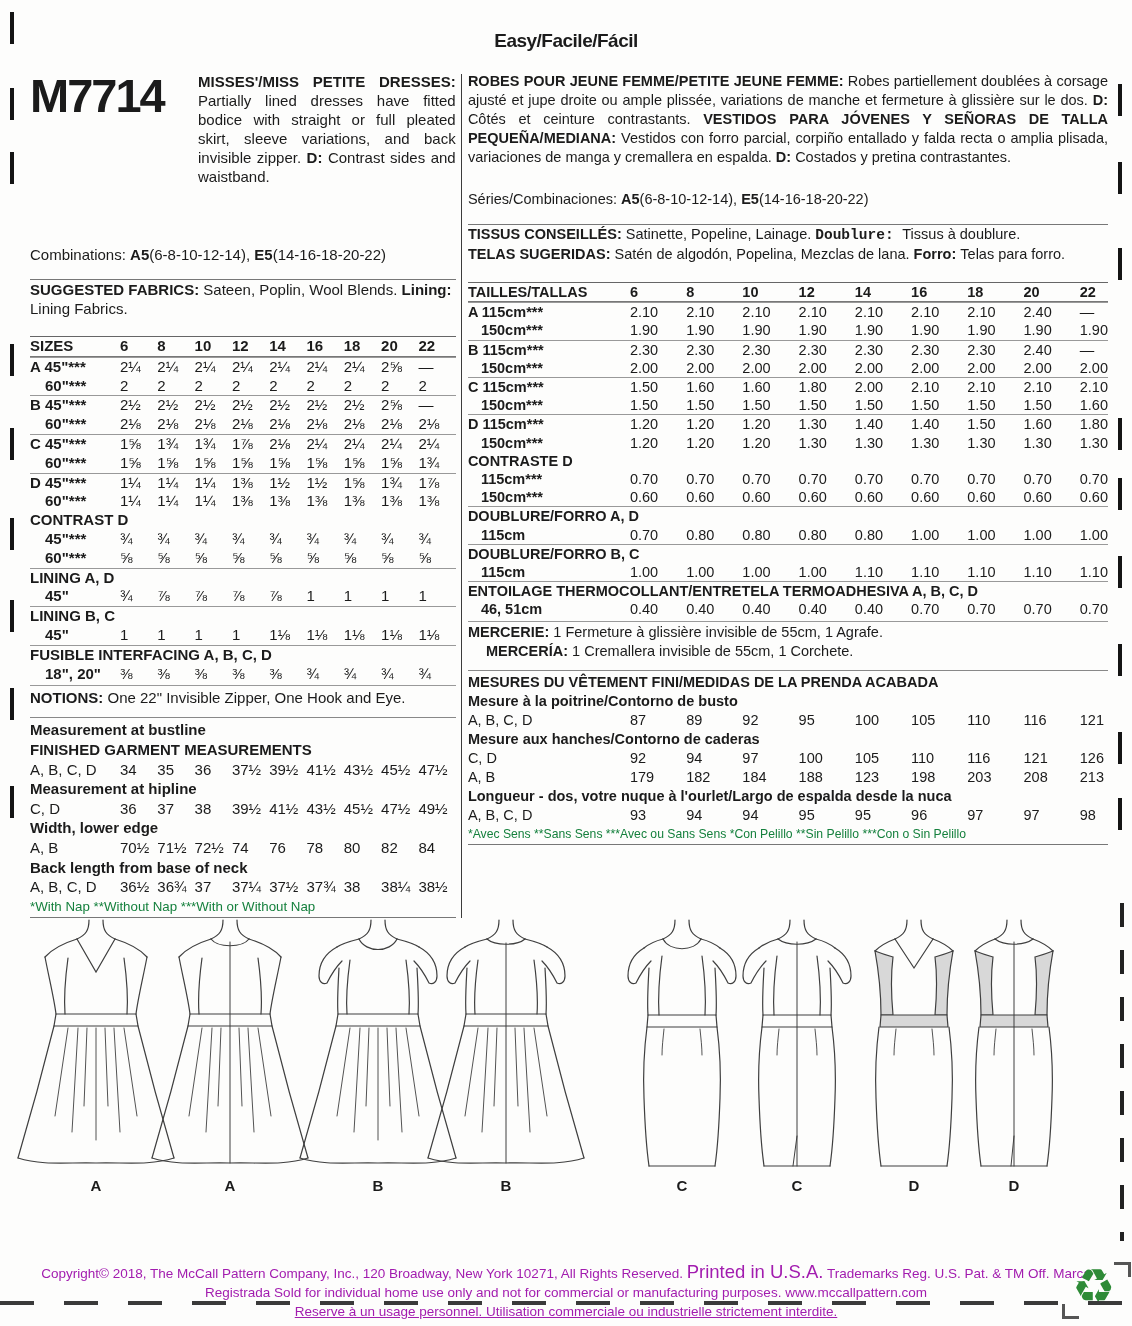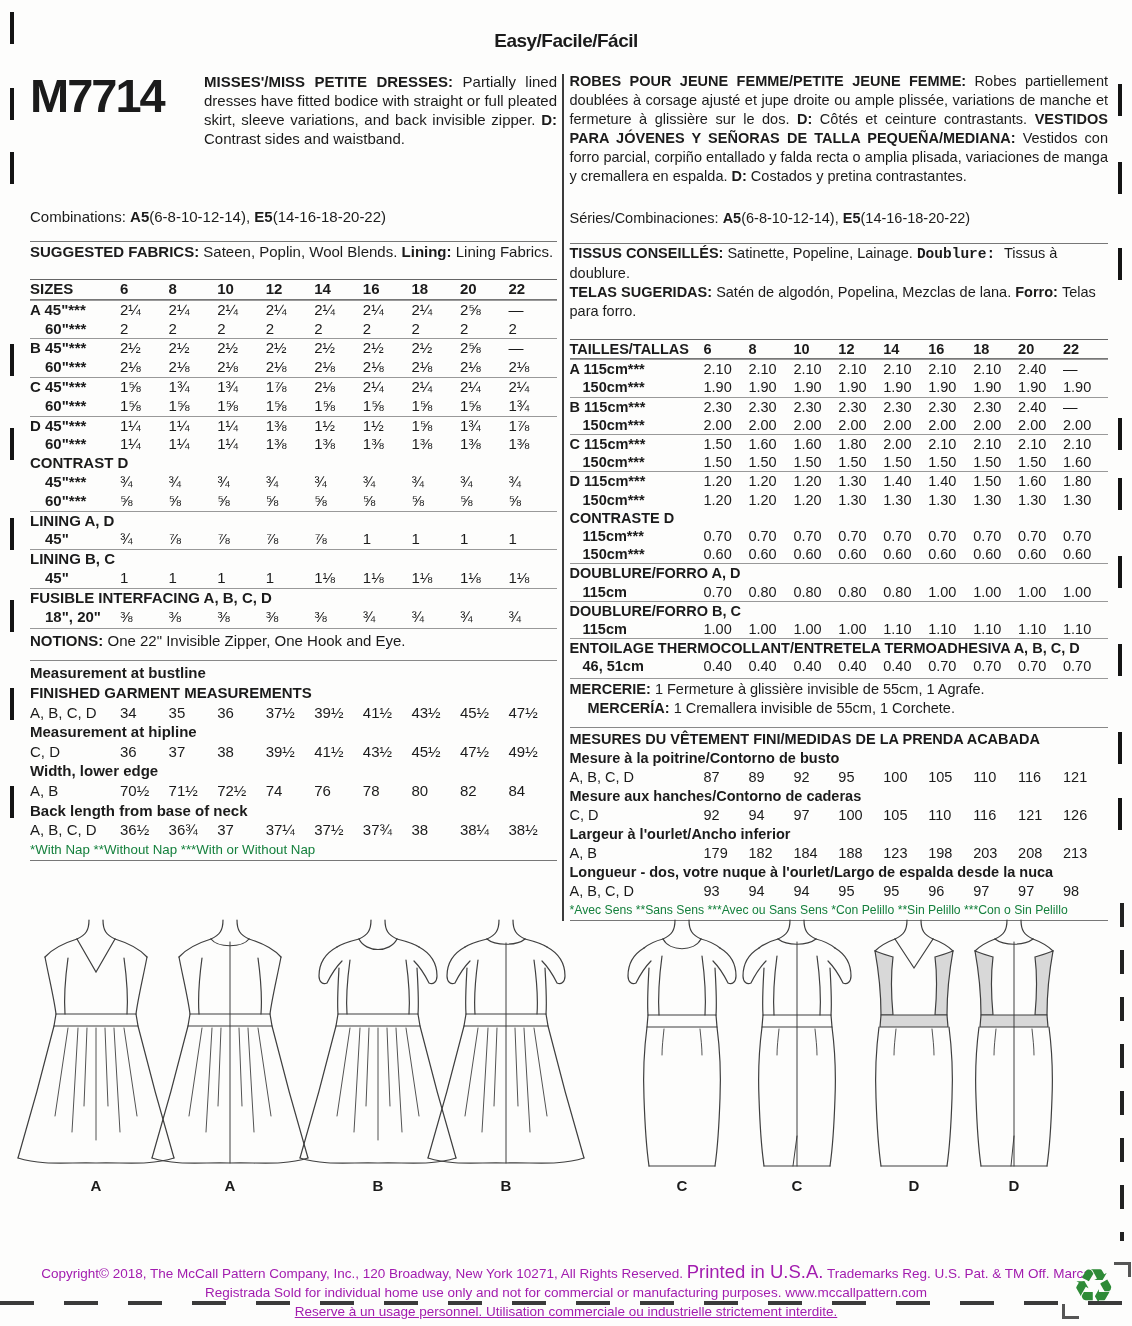--- a/index.html
+++ b/index.html
@@ -5,31 +5,31 @@
   html,body{margin:0;padding:0;background:#e9e9e9;}
   .page{position:relative;width:1132px;height:1326px;background:#fdfdfc;color:#1b1b1b;
         font-family:"Liberation Sans","DejaVu Sans",sans-serif;overflow:hidden;}
   .easy{position:absolute;top:30px;left:0;width:100%;text-align:center;
         font-size:19px;font-weight:700;letter-spacing:-0.5px;}
   .colwrap{position:absolute;top:72px;left:30px;width:1078px;display:flex;align-items:stretch;}
   .col{font-size:15px;}
   .col.left{width:527px;}
   .col.right{flex:1;font-size:14.5px;}
   .divider{width:1.5px;background:#3c3c3c;margin:2px 6px 0 5px;}
-  .idrow{display:flex;gap:24px;}
+  .idrow{display:flex;gap:18px;}
   .pnum{width:150px;font-size:47px;font-weight:800;letter-spacing:-2px;line-height:1;}
   p{margin:0;}
   .desc{line-height:19px;text-align:justify;}
   .idrow .desc{flex:1;}
   .combos{margin-top:58px;line-height:21px;border-bottom:1.2px solid #777;padding-bottom:14px;}
   .col.right .combos{margin-top:22px;}
   .fab{line-height:19px;}
   .table{margin-top:18px;}
   .tr{display:flex;line-height:18.8px;min-height:18.8px;white-space:nowrap;}
-  .col.right .tr{line-height:18.2px;min-height:18.2px;}
+  .col.right .tr{line-height:18.2px;min-height:18.2px;gap:28px;}
   .tl{flex:0 0 auto;width:90px;font-weight:700;}
   .col.right .tl{width:134px;}
   .tl.ind{padding-left:15px;width:75px;}
   .col.right .tl.ind{padding-left:13px;width:121px;}
   .tv{flex:1 1 0;font-weight:400;}
   .t-head{font-weight:700;border-top:1.4px solid #666;border-bottom:1.2px solid #777;}
   .t-head .tv{font-weight:700;}
   .t-sec .tl,.t-sub .tl,.t-hd .tl{width:auto;flex:1;font-weight:700;}
   .t-mrow .tl{font-weight:400;}
   .rt{border-top:1px solid #999;}
@@ -547,23 +547,20 @@
             <div class="tv">92</div>
             <div class="tv">94</div>
             <div class="tv">97</div>
             <div class="tv">100</div>
             <div class="tv">105</div>
             <div class="tv">110</div>
             <div class="tv">116</div>
             <div class="tv">121</div>
             <div class="tv">126</div>
           </div>
-          <div class="tr t-sub">
-            <div class="tl">Largeur à l'ourlet/Ancho inferior</div>
-          </div>
           <div class="tr t-mrow">
             <div class="tl">A, B</div>
             <div class="tv">179</div>
             <div class="tv">182</div>
             <div class="tv">184</div>
             <div class="tv">188</div>
             <div class="tv">123</div>
             <div class="tv">198</div>
             <div class="tv">203</div>
             <div class="tv">208</div>

